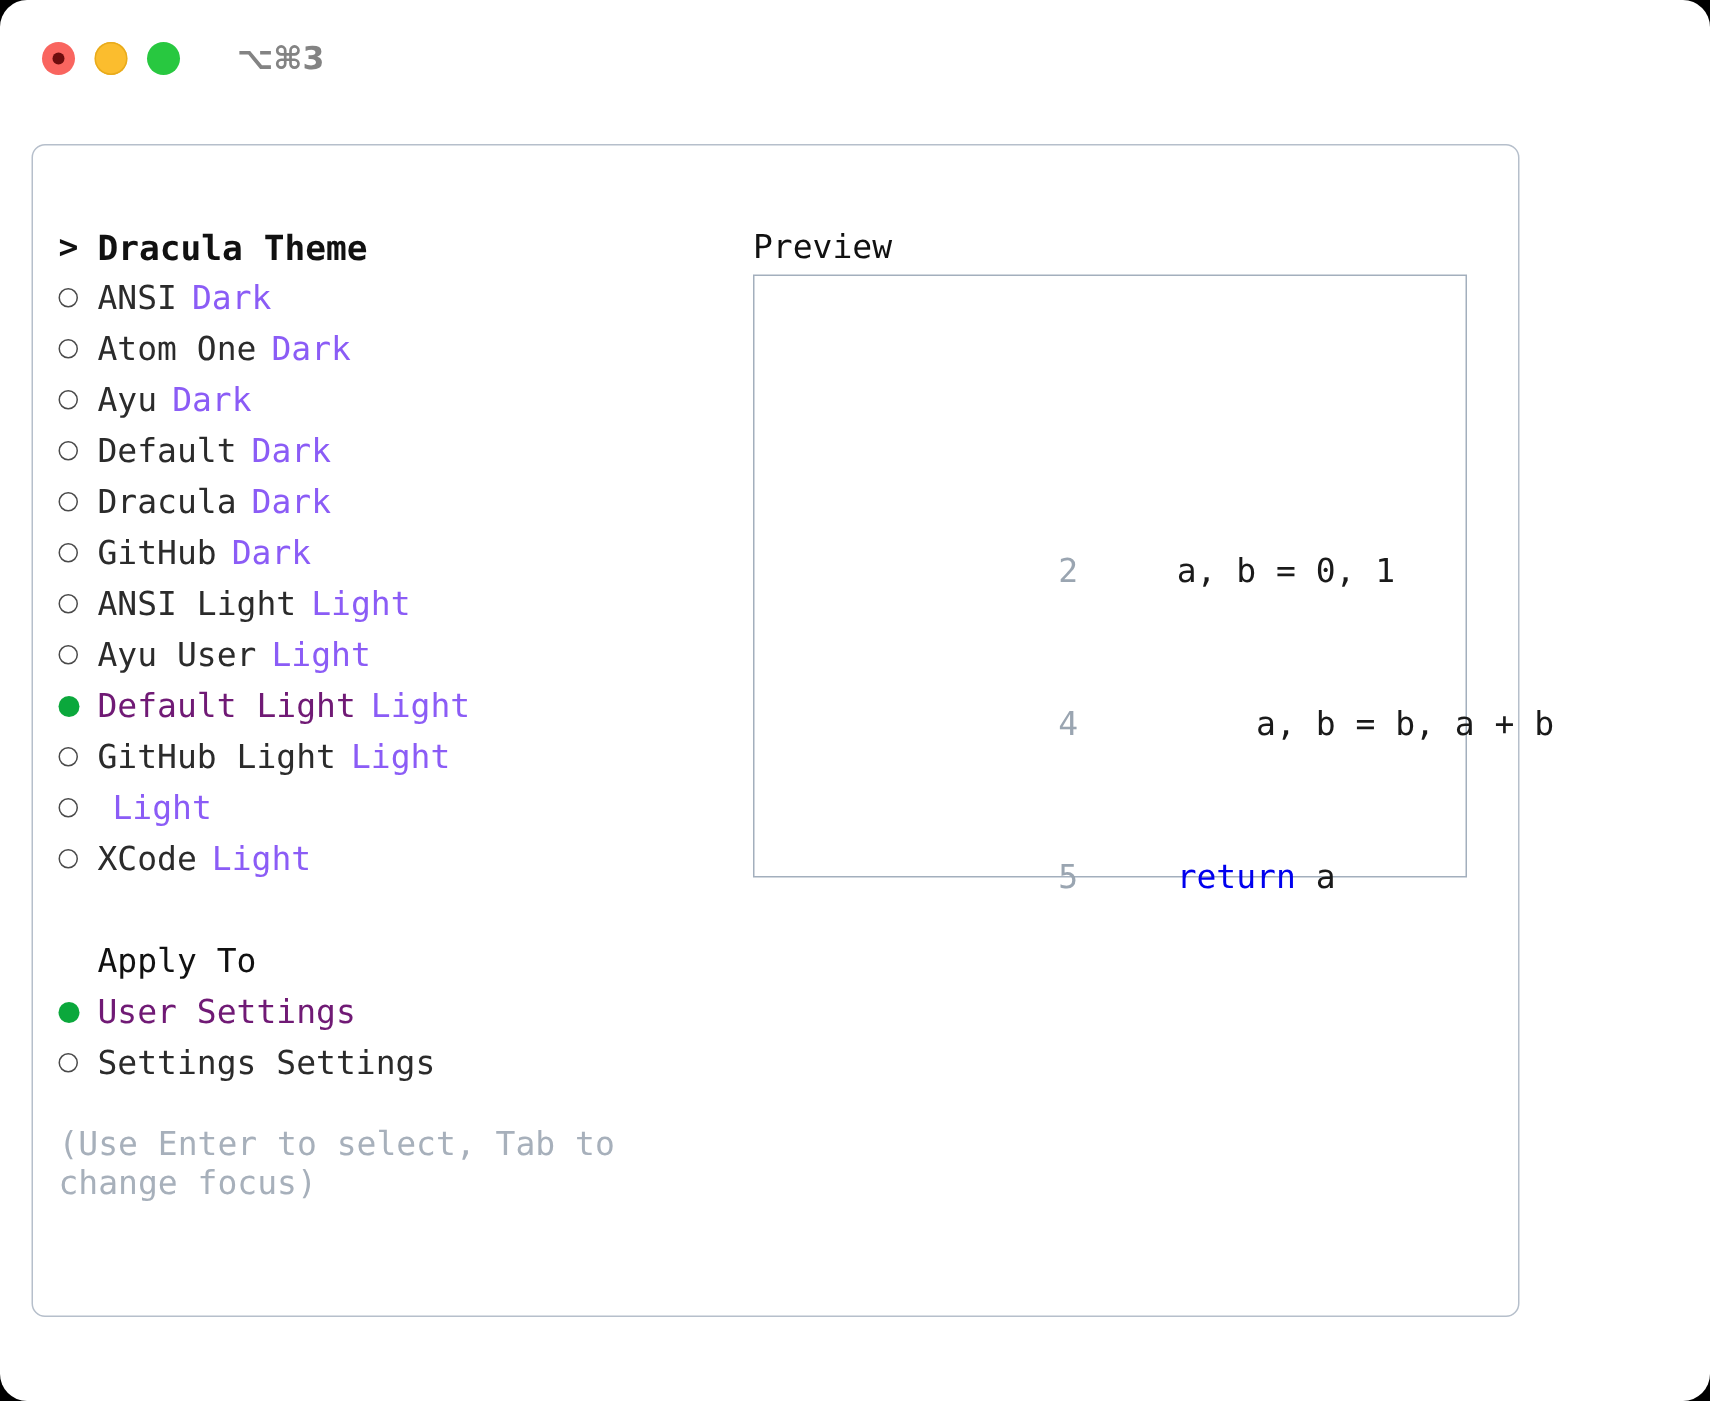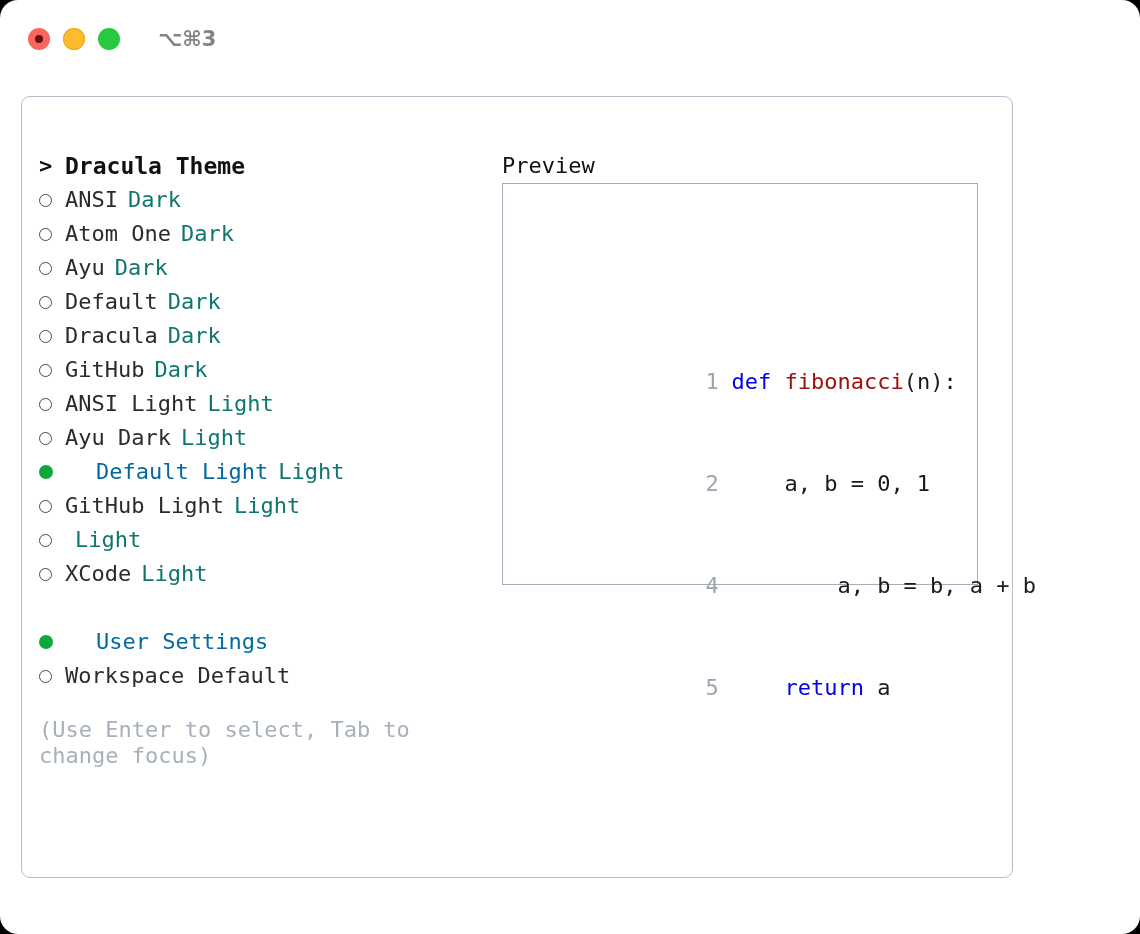--- a/index.html
+++ b/index.html
@@ -136,25 +136,24 @@
 
   .section-title {
     color: #111111;
     font-weight: bold;
     font-size: 23px;
   }
   .item-label {
     color: #2b2b2b;
   }
   .item-label.selected {
-    color: #0369a1;
-    margin-left: 31px;
+    color: #701a75;
   }
   .item-tag {
-    color: #0f766e;
+    color: #8b5cf6;
     margin-left: 10px;
   }
   .plain-heading {
     color: #111111;
   }
 
   .spacer-row { height: 34px; }
 
   .hint {
     margin-top: 24px;
@@ -264,21 +263,21 @@
           <span class="item-label">GitHub</span>
           <span class="item-tag">Dark</span>
         </div>
         <div class="row">
           <span class="marker"><span class="radio-outline"></span></span>
           <span class="item-label">ANSI Light</span>
           <span class="item-tag">Light</span>
         </div>
         <div class="row">
           <span class="marker"><span class="radio-outline"></span></span>
-          <span class="item-label">Ayu Dark</span>
+          <span class="item-label">Ayu User</span>
           <span class="item-tag">Light</span>
         </div>
         <div class="row">
           <span class="marker"><span class="radio-filled"></span></span>
           <span class="item-label selected">Default Light</span>
           <span class="item-tag">Light</span>
         </div>
         <div class="row">
           <span class="marker"><span class="radio-outline"></span></span>
           <span class="item-label">GitHub Light</span>
@@ -290,40 +289,41 @@
         </div>
         <div class="row">
           <span class="marker"><span class="radio-outline"></span></span>
           <span class="item-label">XCode</span>
           <span class="item-tag">Light</span>
         </div>
 
         <div class="spacer-row"></div>
 
         <div class="row">
+          <span class="marker empty">.</span>
+          <span class="plain-heading">Apply To</span>
+        </div>
+        <div class="row">
           <span class="marker"><span class="radio-filled"></span></span>
           <span class="item-label selected">User Settings</span>
         </div>
         <div class="row">
           <span class="marker"><span class="radio-outline"></span></span>
-          <span class="item-label">Workspace Default</span>
+          <span class="item-label">Settings Settings</span>
         </div>
 
         <div class="hint">(Use Enter to select, Tab to change focus)</div>
       </div>
 
       <div class="right-col">
         <div class="preview-title">Preview</div>
 
         <div class="preview-box">
           <div class="code-area">
 
-            <div class="code-line">
-              <span class="lno">1</span><span class="tok-kw">def </span><span class="tok-fn">fibonacci</span><span class="tok-def">(n):</span>
-            </div>
             <div class="code-line">
               <span class="lno">2</span><span class="tok-def">    a, b = 0, 1</span>
             </div>
             <div class="code-line">
               <span class="lno">4</span><span class="tok-def">        a, b = b, a + b</span>
             </div>
             <div class="code-line">
               <span class="lno">5</span><span class="tok-def">    </span><span class="tok-kw">return</span><span class="tok-def"> a</span>
             </div>
 

